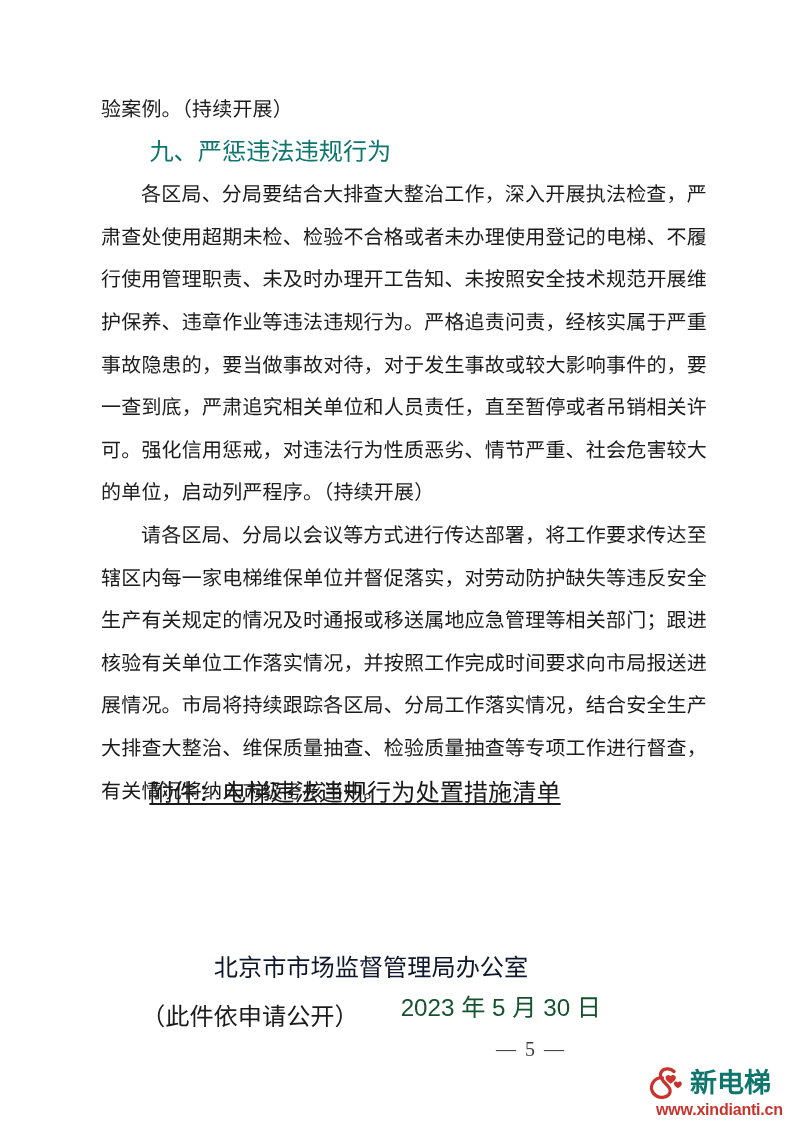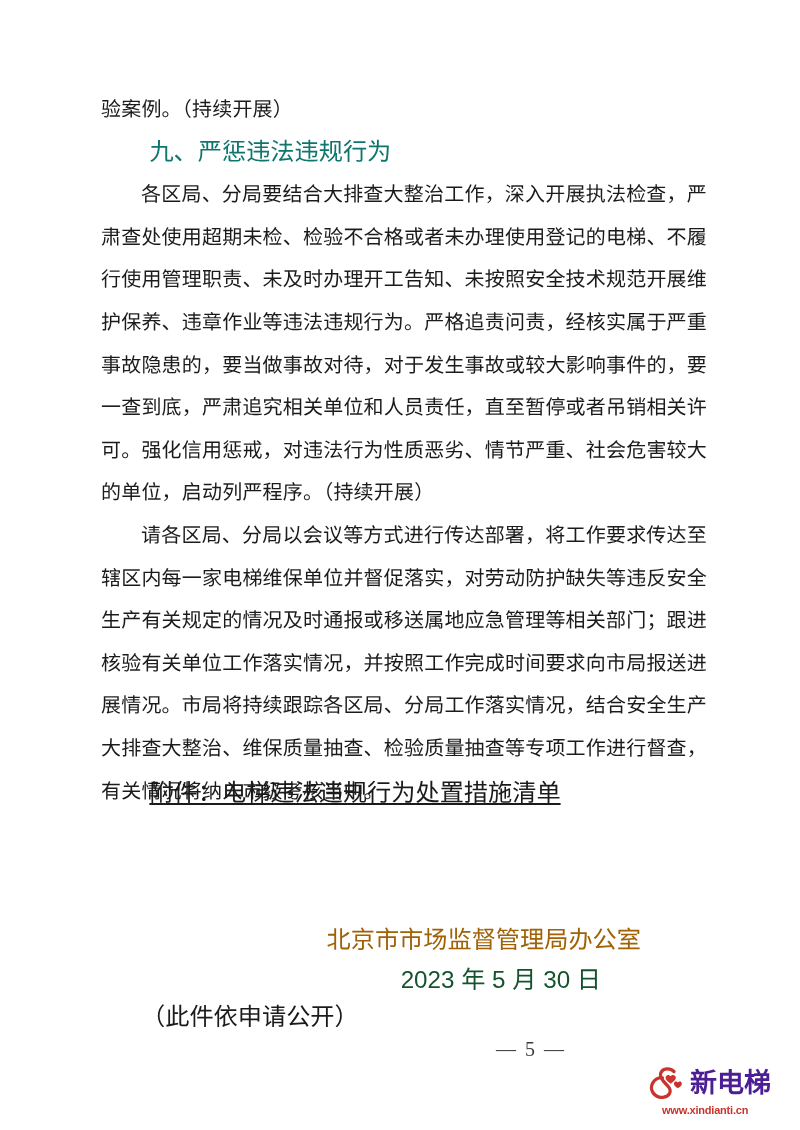--- a/index.html
+++ b/index.html
@@ -65,23 +65,24 @@
   }
   .sign-block {
     position: absolute;
     left: 101px;
     top: 920px;
     width: 606px;
   }
   .sign-org {
     font-size: 24.2px;
     line-height: 40px;
-    color: #a16207;
-    text-align: right;
+    color: #0f172a;
+    text-align: center;
     padding-right: 66px;
+    margin-top: 28px;
   }
   .sign-date {
     font-size: 24.2px;
     line-height: 40px;
     color: #14532d;
     text-align: right;
     padding-right: 106px;
   }
   .disclosure {
     position: absolute;
@@ -122,34 +123,34 @@
     height: 33px;
     position: relative;
     flex: none;
     margin-right: 2px;
   }
   .logo-mark svg { display: block; }
   .logo-word {
     font-family: "Liberation Sans", "DejaVu Sans", sans-serif;
     font-size: 27px;
     font-weight: bold;
-    color: #4c1d95;
+    color: #0f766e;
     letter-spacing: 0px;
     line-height: 30px;
     white-space: nowrap;
   }
   .logo-url {
     font-family: "Liberation Sans", "DejaVu Sans", sans-serif;
-    font-size: 11px;
+    font-size: 16px;
     font-weight: bold;
     color: #c8332c;
     letter-spacing: -0.2px;
     line-height: 18px;
     margin-top: 1px;
-    margin-left: 14px;
+    margin-left: 8px;
     white-space: nowrap;
   }
 </style>
 </head>
 <body>
 
 <div class="page">
 
   <div class="doc-body">
 

